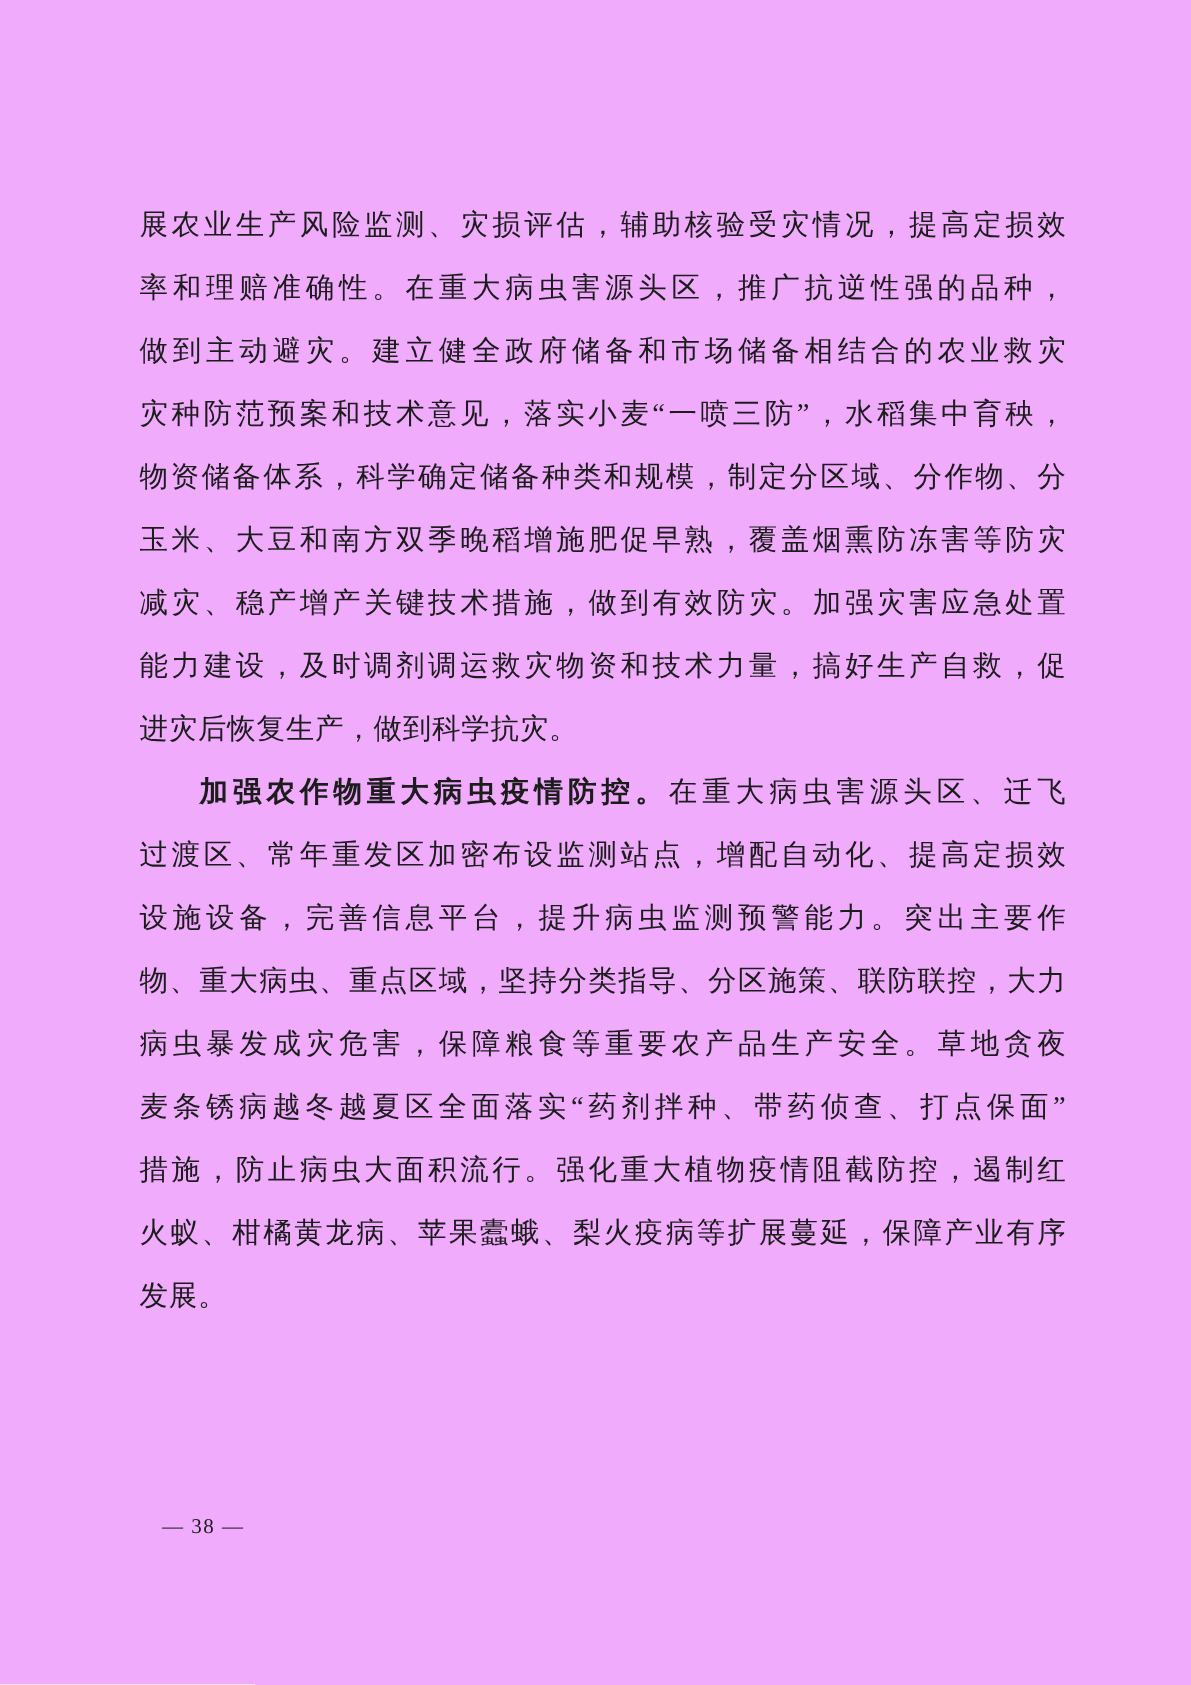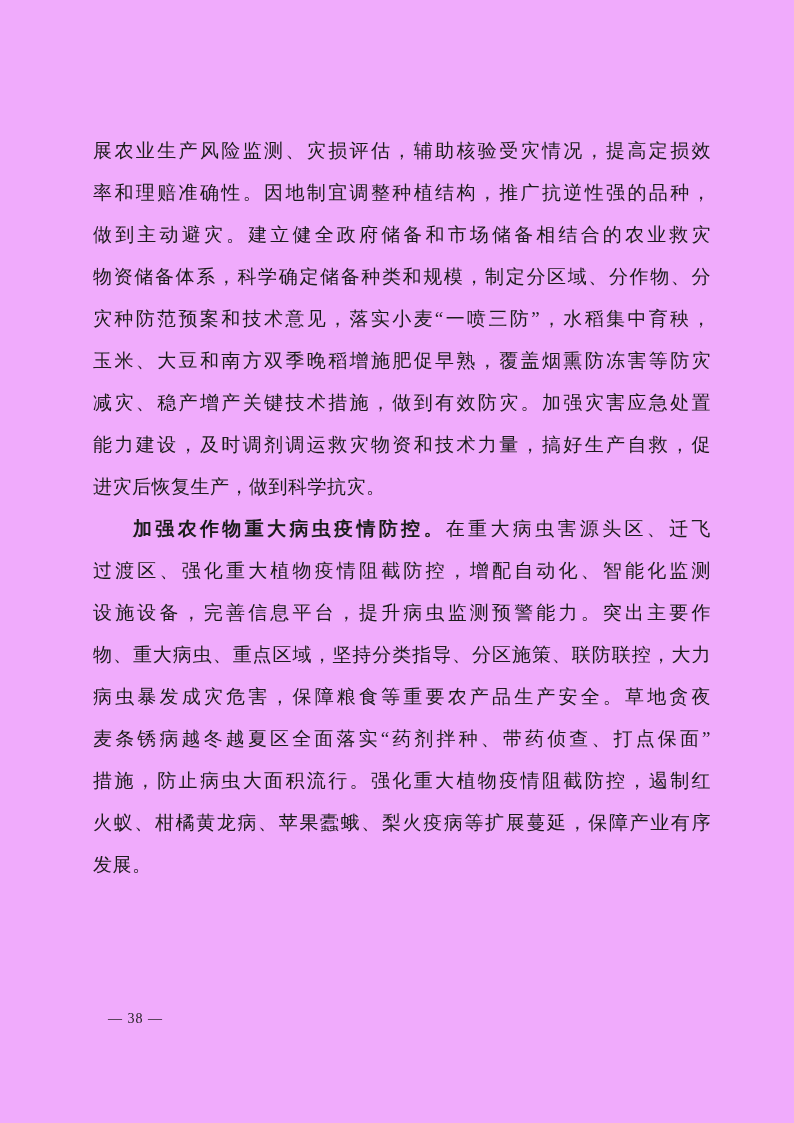--- a/index.html
+++ b/index.html
@@ -56,32 +56,32 @@
     color: #1c1c1c;
   }
 </style>
 </head>
 <body>
 
 <div class="page">
   <main class="text-block">
       <div class="paragraph">
         <div class="line">展农业生产风险监测、灾损评估，辅助核验受灾情况，提高定损效</div>
-        <div class="line">率和理赔准确性。因地制宜调整种植结构，推广抗逆性强的品种，</div>
+        <div class="line">率和理赔准确性。在重大病虫害源头区，推广抗逆性强的品种，</div>
         <div class="line">做到主动避灾。建立健全政府储备和市场储备相结合的农业救灾</div>
+        <div class="line">灾种防范预案和技术意见，落实小麦“一喷三防”，水稻集中育秧，</div>
         <div class="line">物资储备体系，科学确定储备种类和规模，制定分区域、分作物、分</div>
-        <div class="line">灾种防范预案和技术意见，落实小麦“一喷三防”，水稻集中育秧，</div>
         <div class="line">玉米、大豆和南方双季晚稻增施肥促早熟，覆盖烟熏防冻害等防灾</div>
         <div class="line">减灾、稳产增产关键技术措施，做到有效防灾。加强灾害应急处置</div>
         <div class="line">能力建设，及时调剂调运救灾物资和技术力量，搞好生产自救，促</div>
         <div class="line last">进灾后恢复生产，做到科学抗灾。</div>
       </div>
       <div class="paragraph">
         <div class="line indent"><span class="lead">加强农作物重大病虫疫情防控。</span>在重大病虫害源头区、迁飞</div>
-        <div class="line">过渡区、强化重大植物疫情阻截防控，增配自动化、智能化监测</div>
+        <div class="line">过渡区、常年重发区加密布设监测站点，增配自动化、提高定损效</div>
         <div class="line">设施设备，完善信息平台，提升病虫监测预警能力。突出主要作</div>
         <div class="line">物、重大病虫、重点区域，坚持分类指导、分区施策、联防联控，大力</div>
         <div class="line">病虫暴发成灾危害，保障粮食等重要农产品生产安全。草地贪夜</div>
         <div class="line">麦条锈病越冬越夏区全面落实“药剂拌种、带药侦查、打点保面”</div>
         <div class="line">措施，防止病虫大面积流行。强化重大植物疫情阻截防控，遏制红</div>
         <div class="line">火蚁、柑橘黄龙病、苹果蠹蛾、梨火疫病等扩展蔓延，保障产业有序</div>
         <div class="line last">发展。</div>
       </div>
     </main>
   <div class="footer">

